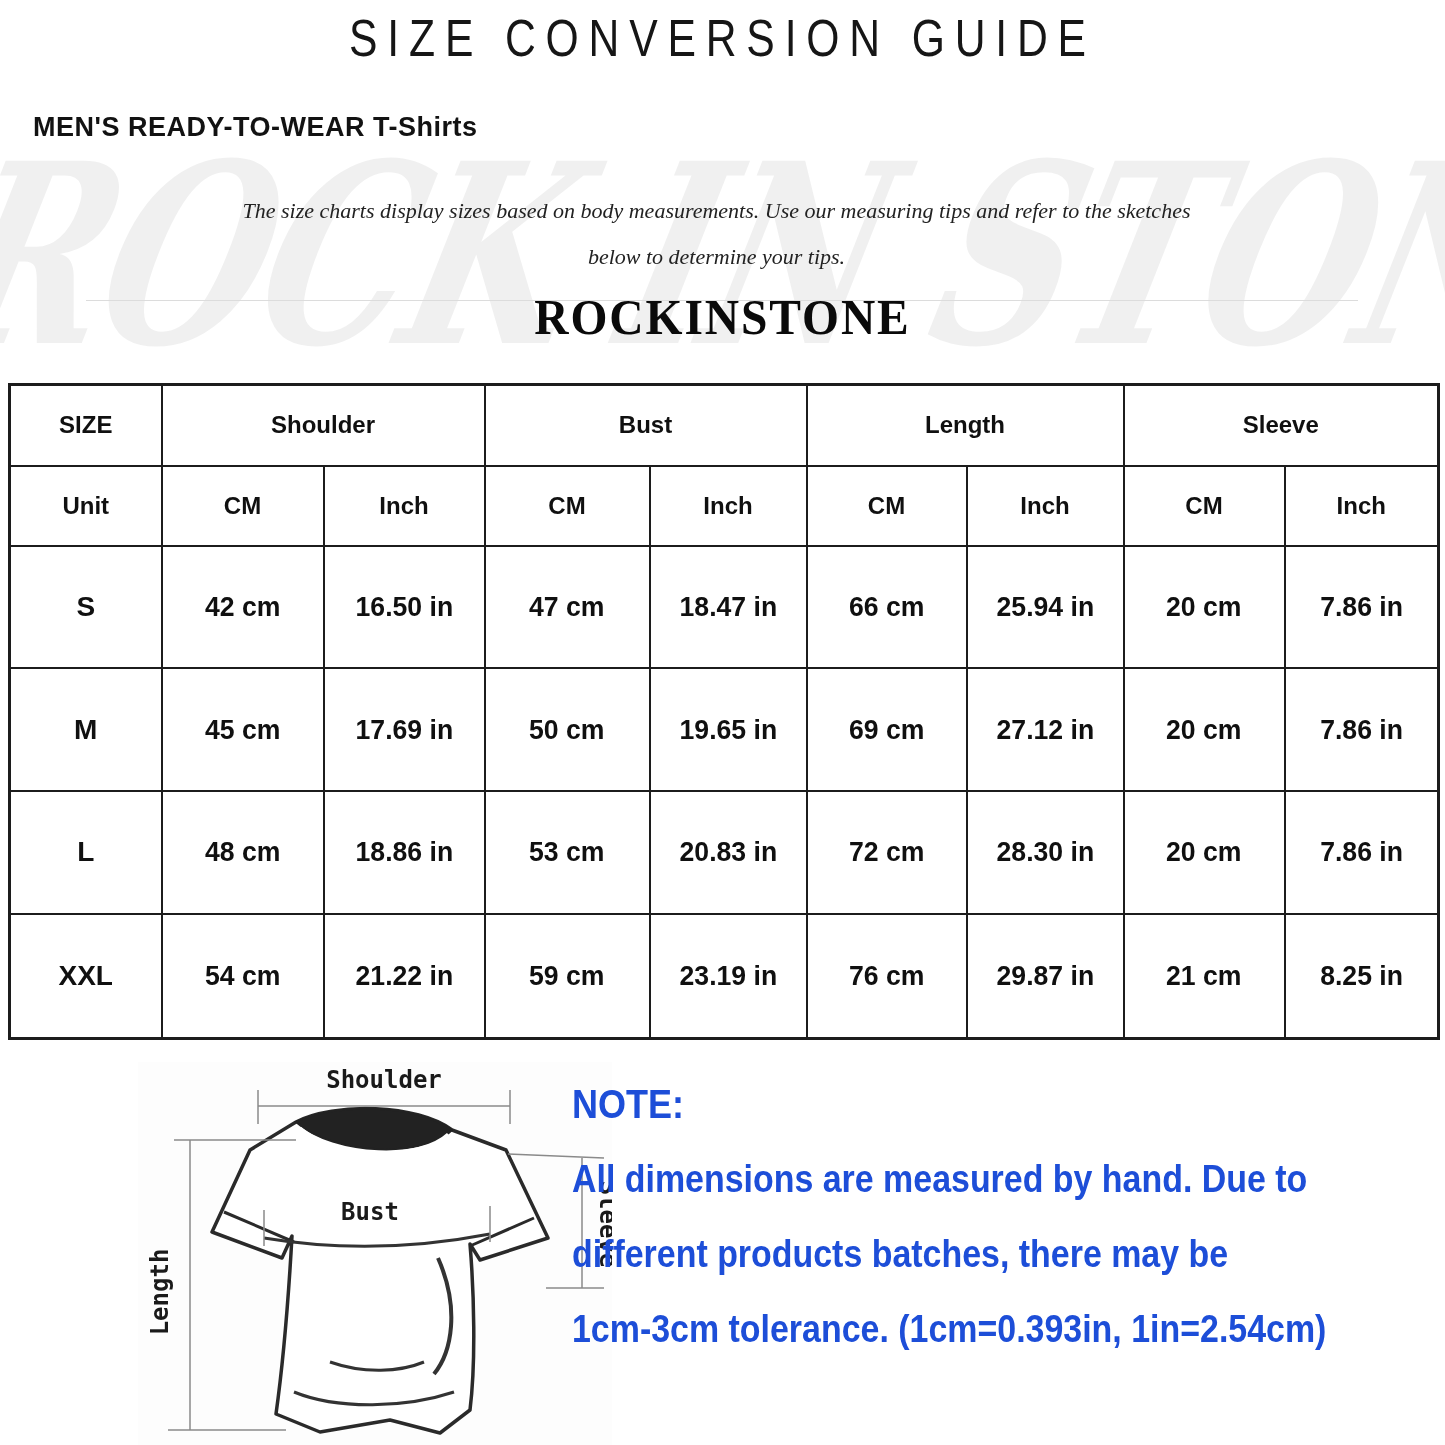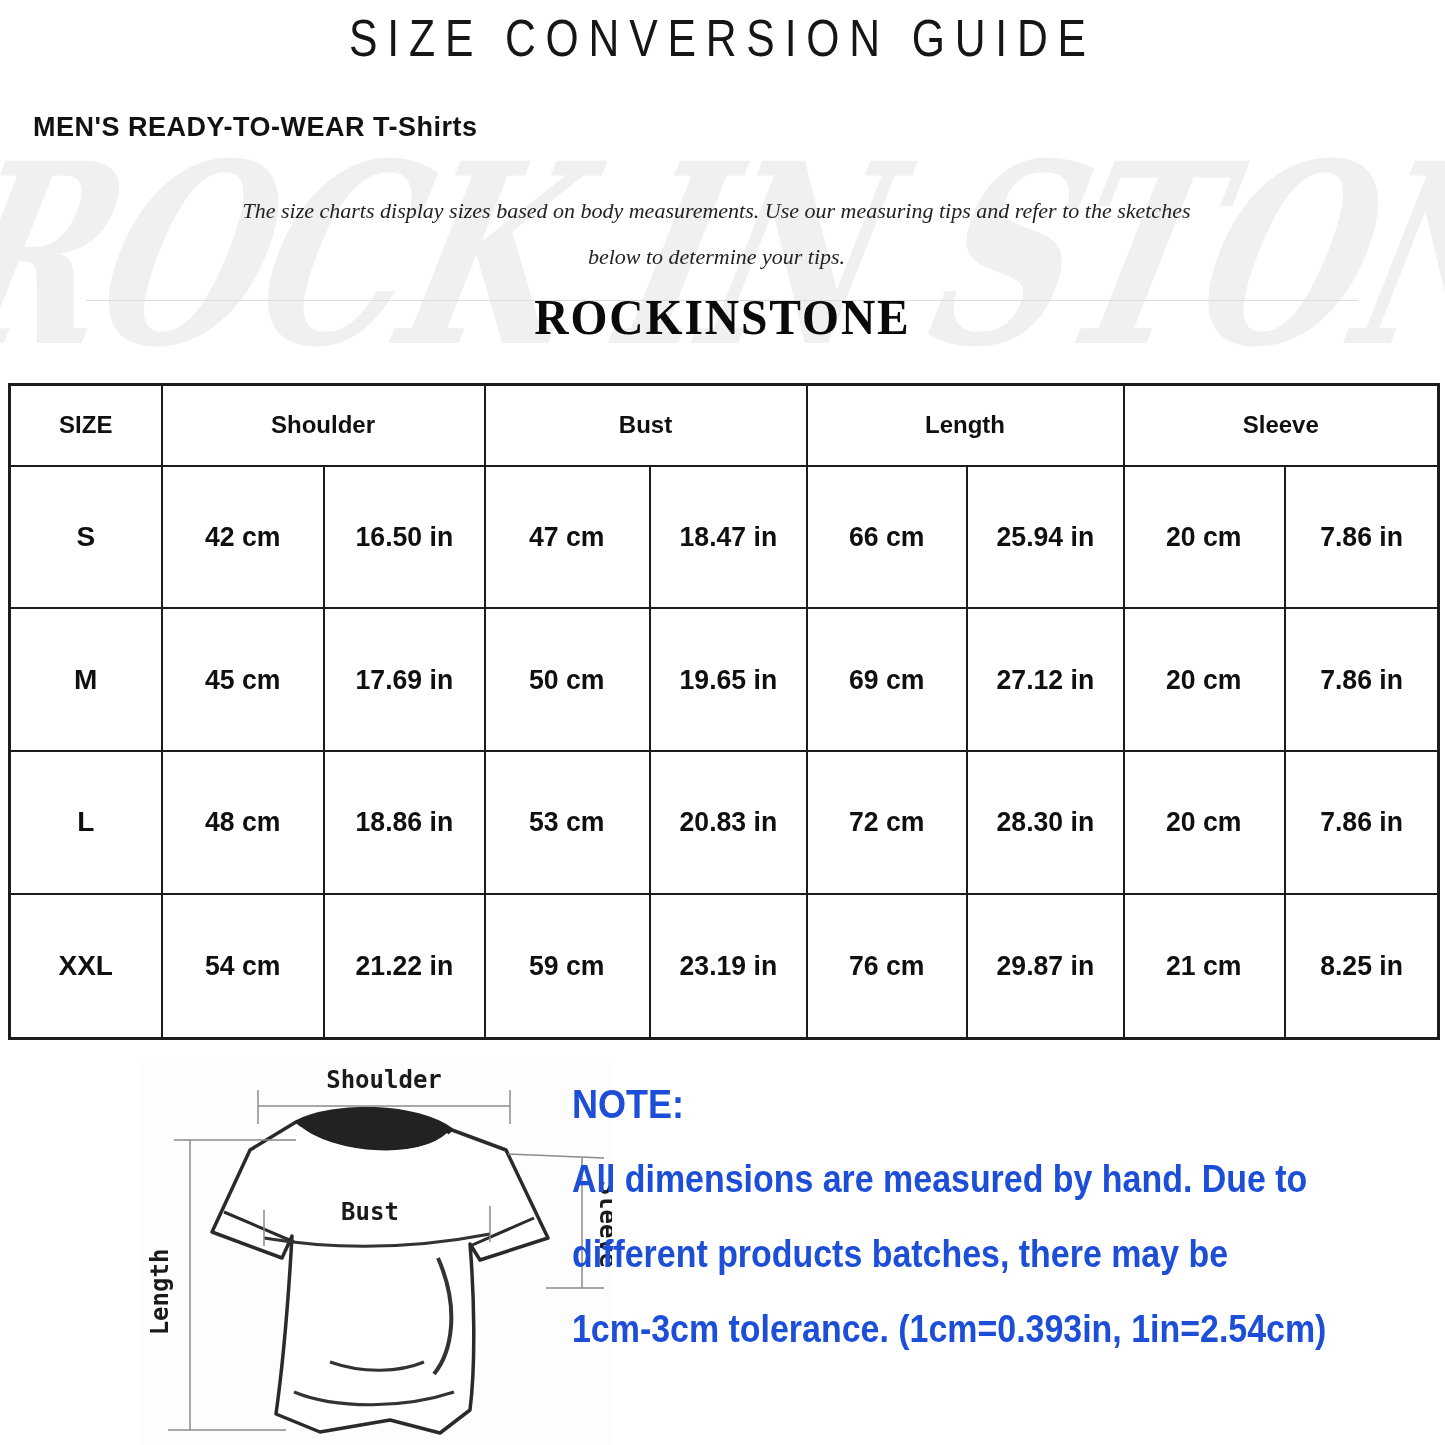--- a/index.html
+++ b/index.html
@@ -81,20 +81,31 @@
         <col style="width:161px">
         <col style="width:154px">
     </colgroup>
     <tbody>
         <tr style="height:81px">
       <th>SIZE</th>
       <th class="bl" colspan="2">Shoulder</th>
       <th class="bl" colspan="2">Bust</th>
       <th class="bl" colspan="2">Length</th>
       <th class="bl" colspan="2">Sleeve</th>
+    </tr>
+    <tr style="height:80px">
+      <th>Unit</th>
+      <th class="bl">CM</th>
+      <th>Inch</th>
+      <th class="bl">CM</th>
+      <th>Inch</th>
+      <th class="bl">CM</th>
+      <th>Inch</th>
+      <th class="bl">CM</th>
+      <th>Inch</th>
     </tr>
     <tr>
       <td>S</td>
       <td class="bl"><span class="n">42 cm</span></td>
       <td><span class="n">16.50 in</span></td>
       <td class="bl"><span class="n">47 cm</span></td>
       <td><span class="n">18.47 in</span></td>
       <td class="bl"><span class="n">66 cm</span></td>
       <td><span class="n">25.94 in</span></td>
       <td class="bl"><span class="n">20 cm</span></td>

